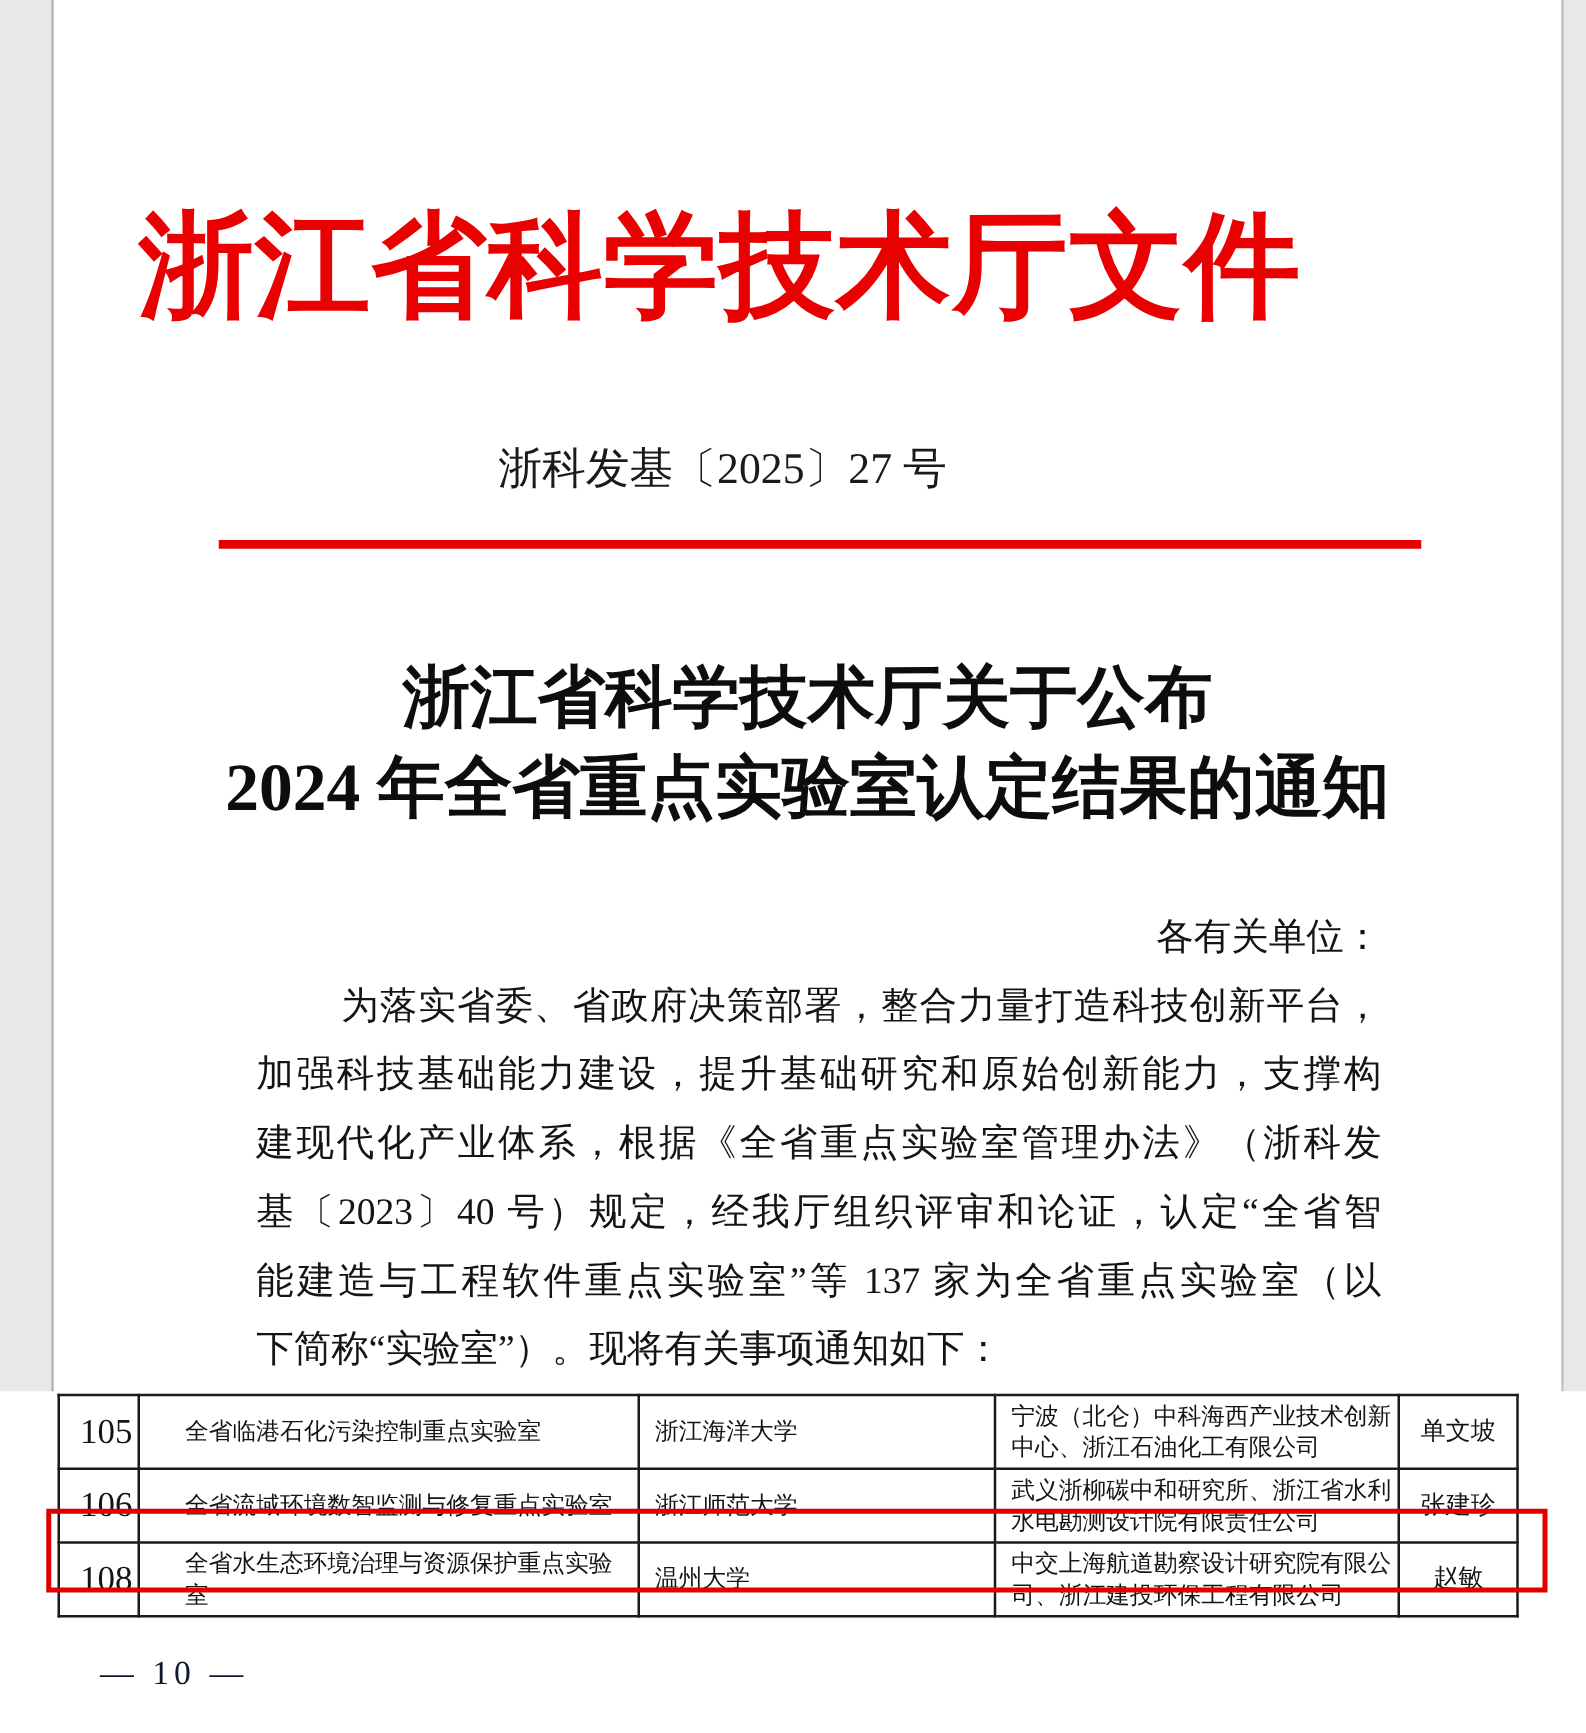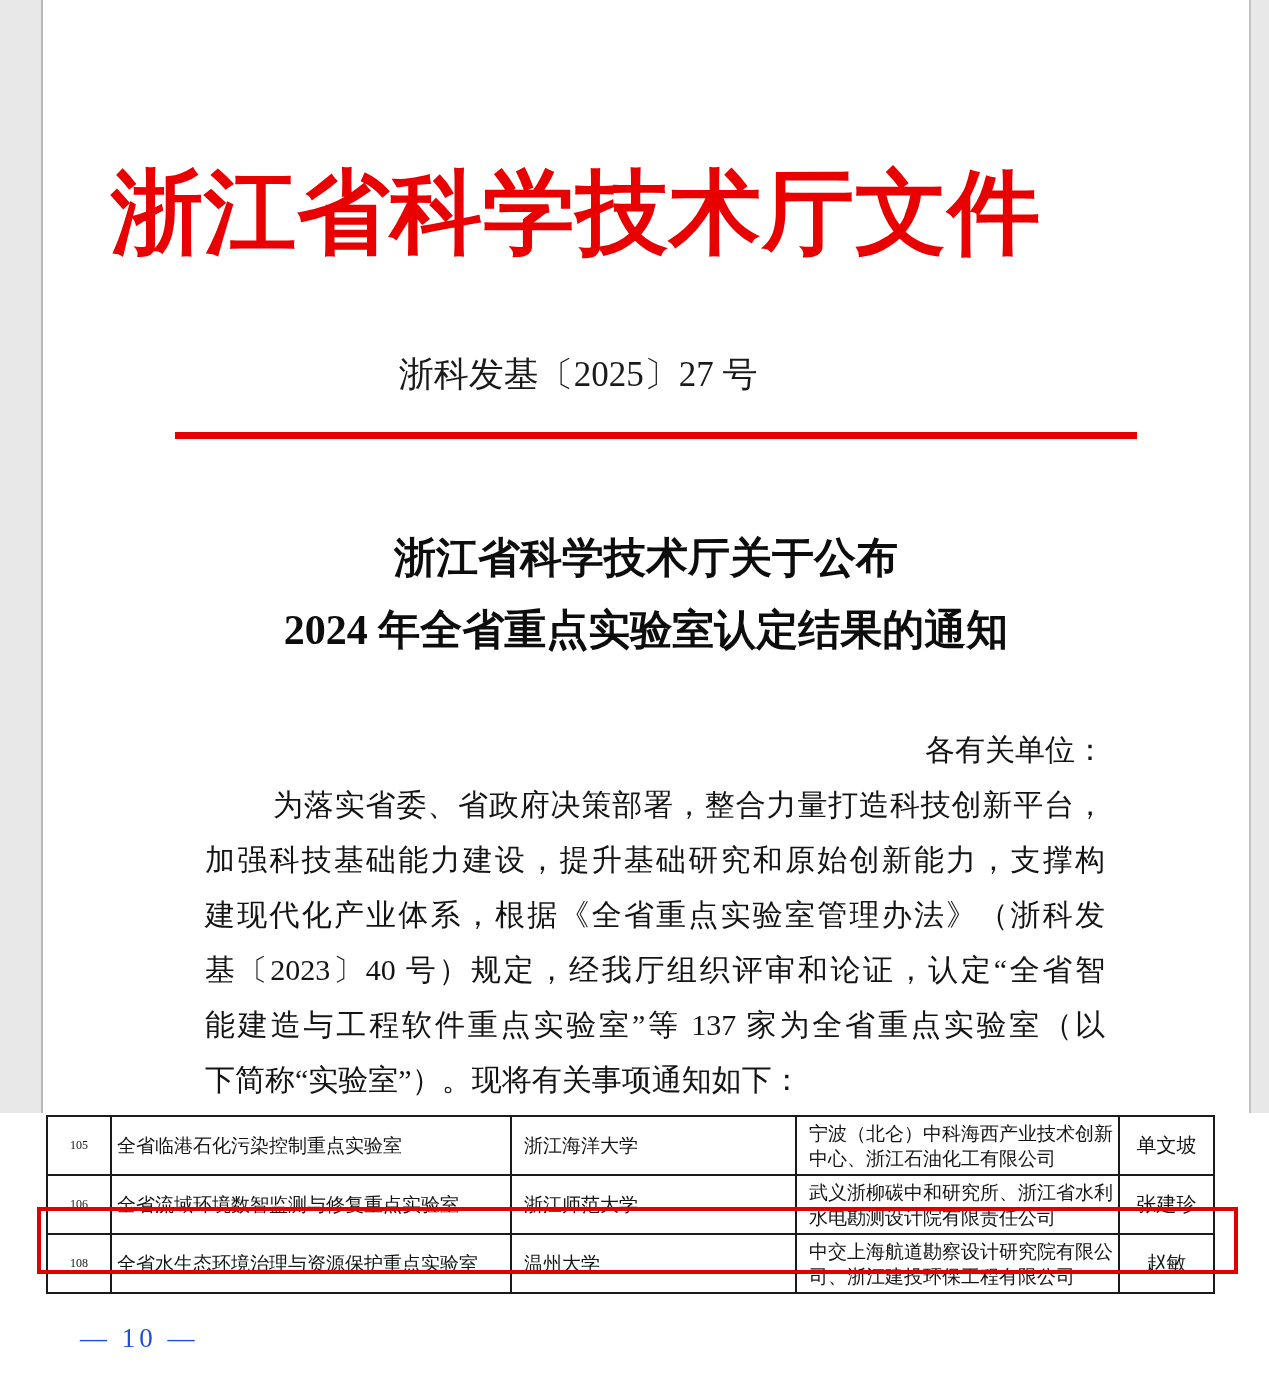--- a/index.html
+++ b/index.html
@@ -32,21 +32,21 @@
     color: #1a1a1a;
   }
   .red-divider {
     position: absolute; top: 432px; left: 175px;
     width: 962px; height: 7px;
     background: #e60000;
   }
   .notice-title {
     position: absolute; top: 522px; left: 43px; width: 1206px;
     text-align: center;
-    font-size: 42px; font-weight: bold; line-height: 72px;
+    font-size: 54px; font-weight: bold; line-height: 72px;
     color: #0d0d0d;
   }
   .body-block {
     position: absolute; top: 722px; left: 205px; width: 900px;
     font-size: 30px; color: #141414;
   }
   .body-line { height: 55px; line-height: 55px; white-space: nowrap; text-align: right; }
   .pline { white-space: normal; text-align: justify; text-align-last: justify; }
   .pline.first { text-indent: 68px; }
   .pline.last { text-align-last: left; }
@@ -58,32 +58,32 @@
     background: #ffffff;
   }
   .labs-table td {
     border: 2px solid #1b1b1b;
     vertical-align: middle;
     font-size: 19px; line-height: 25px;
     color: #141414;
     padding: 2px 4px 2px 12px;
     overflow: hidden;
   }
-  .labs-table td.c-no { text-align: center; font-size: 12px; padding: 16px; }
-  .labs-table td.c-lab { padding-left: 5px; }
+  .labs-table td.c-no { text-align: center; font-size: 28px; padding: 16px; }
+  .labs-table td.c-lab { padding-left: 36px; }
   .labs-table td.c-dir { text-align: center; font-size: 20px; padding: 0; }
   .highlight-box {
     position: absolute; top: 1207px; left: 37px;
     width: 1193px; height: 59px;
     border: 4px solid #e00000;
     pointer-events: none;
   }
   .page-number {
     position: absolute; top: 1323px; left: 80px;
-    font-size: 27px; color: #1d4ed8;
+    font-size: 27px; color: #0f172a;
     letter-spacing: 4px;
   }
 </style>
 </head>
 <body>
 
 <div class="stage">
 
   <div class="margin-strip margin-left"></div>
   <div class="margin-strip margin-right"></div>

